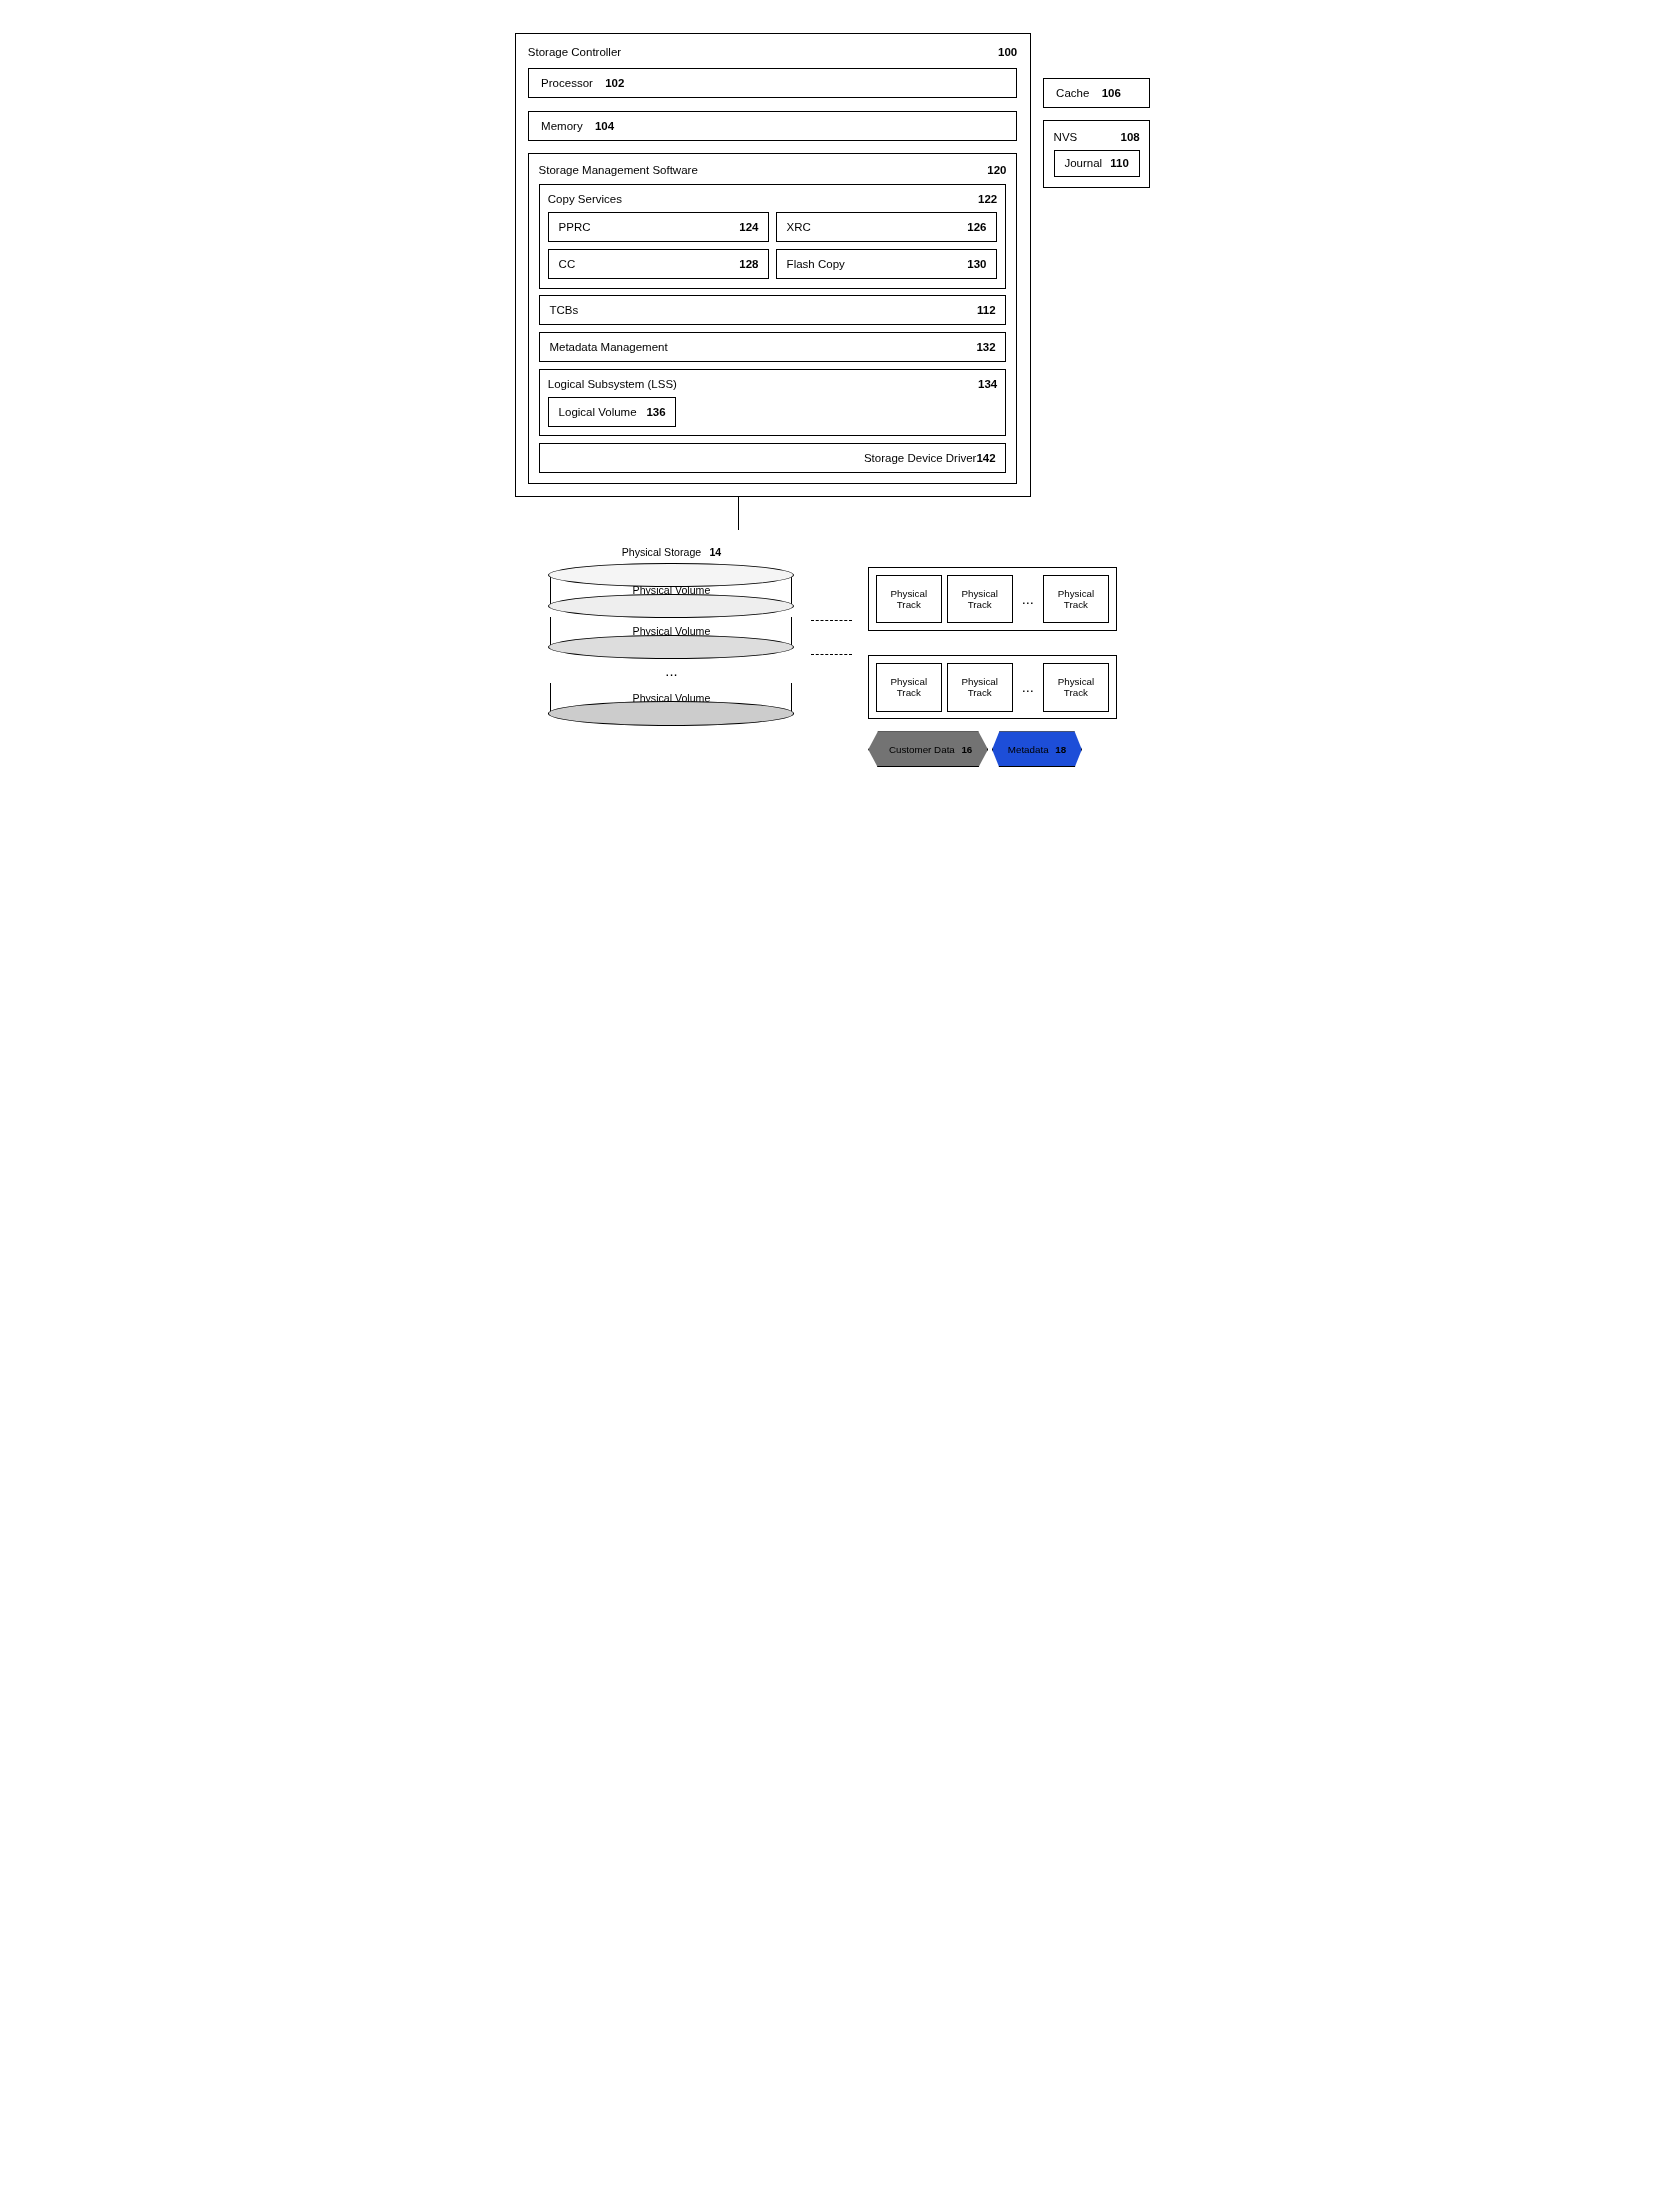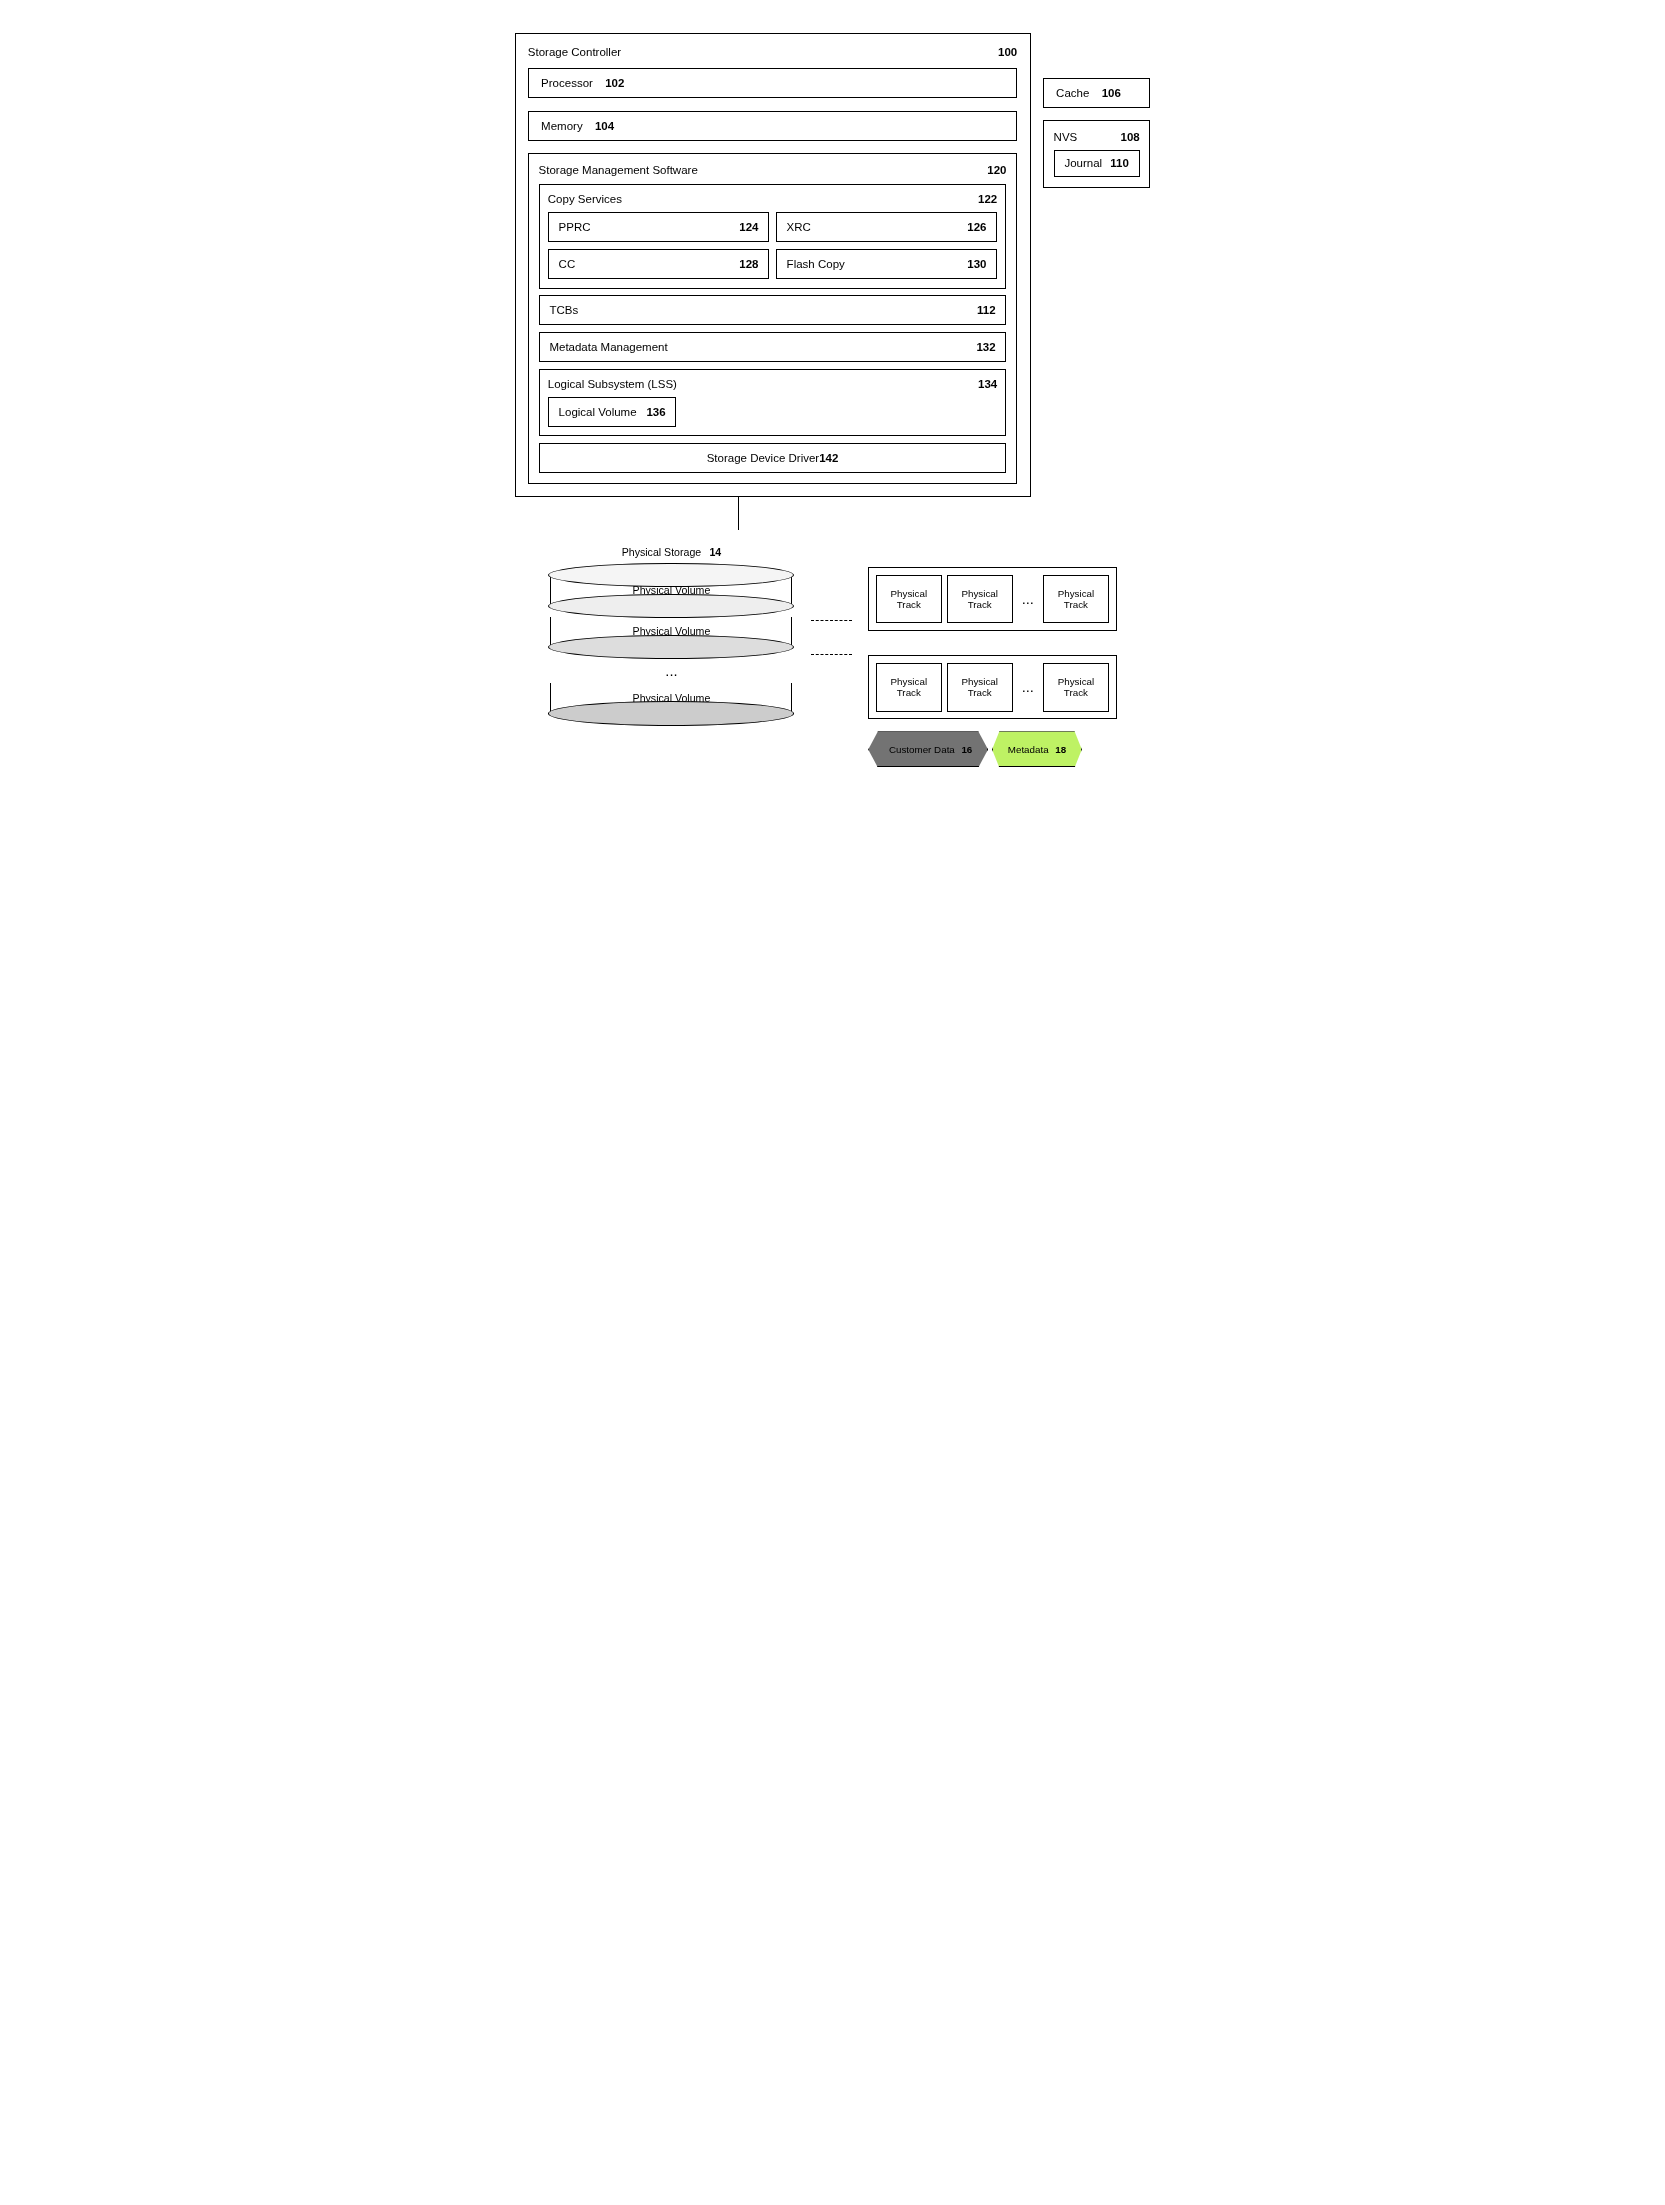--- a/index.html
+++ b/index.html
@@ -90,21 +90,21 @@
           <div style="display:flex; justify-content:space-between; font-size:11.5px; margin-bottom:6.6px;">
             <span>Logical Subsystem (LSS)</span>
             <span class="bold">134</span>
           </div>
           <div style="border:1.6px solid #000; padding:8.2px 9.8px; display:inline-flex; gap:9.8px; font-size:11.5px;">
             <span>Logical Volume</span>
             <span class="bold">136</span>
           </div>
         </div>
 
-        <div style="border:1.6px solid #000; padding:8.2px 9.8px; display:flex; justify-content:center; font-size:11.5px;">
+        <div style="border:1.6px solid #000; padding:8.2px 9.8px; display:flex; justify-content:flex-end; font-size:11.5px;">
           <span>Storage Device Driver</span>
           <span class="bold">142</span>
         </div>
 
       </div>
 
     </div>
 
     <div style="display:flex; flex-direction:column; gap:12.3px; padding-top:45px;">
 
@@ -187,21 +187,21 @@
         <div style="border:1.6px solid #000; padding:12.3px 6.6px; font-size:9.8px; text-align:center; width:66px;">Physical Track</div>
       </div>
 
       <div style="display:flex; margin-top:12.3px;">
 
         <div style="position:relative; padding:11.5px 14.7px 11.5px 19.7px; border:1.6px solid #000; font-size:9.8px; display:flex; align-items:center; gap:6.6px; clip-path:polygon(8% 0%, 92% 0%, 100% 50%, 92% 100%, 8% 100%, 0% 50%); background:#737373;">
           <span>Customer Data</span>
           <span class="bold">16</span>
         </div>
 
-        <div style="position:relative; padding:11.5px 14.7px; border:1.6px solid #000; font-size:9.8px; display:flex; align-items:center; gap:6.6px; clip-path:polygon(8% 0%, 92% 0%, 100% 50%, 92% 100%, 8% 100%, 0% 50%); background:#bef264; margin-left:4.1px;">
+        <div style="position:relative; padding:11.5px 14.7px; border:1.6px solid #000; font-size:9.8px; display:flex; align-items:center; gap:6.6px; clip-path:polygon(8% 0%, 92% 0%, 100% 50%, 92% 100%, 8% 100%, 0% 50%); background:#1d4ed8; margin-left:4.1px;">
           <span>Metadata</span>
           <span class="bold">18</span>
         </div>
       </div>
 
     </div>
 
   </div>
 
 </div>

